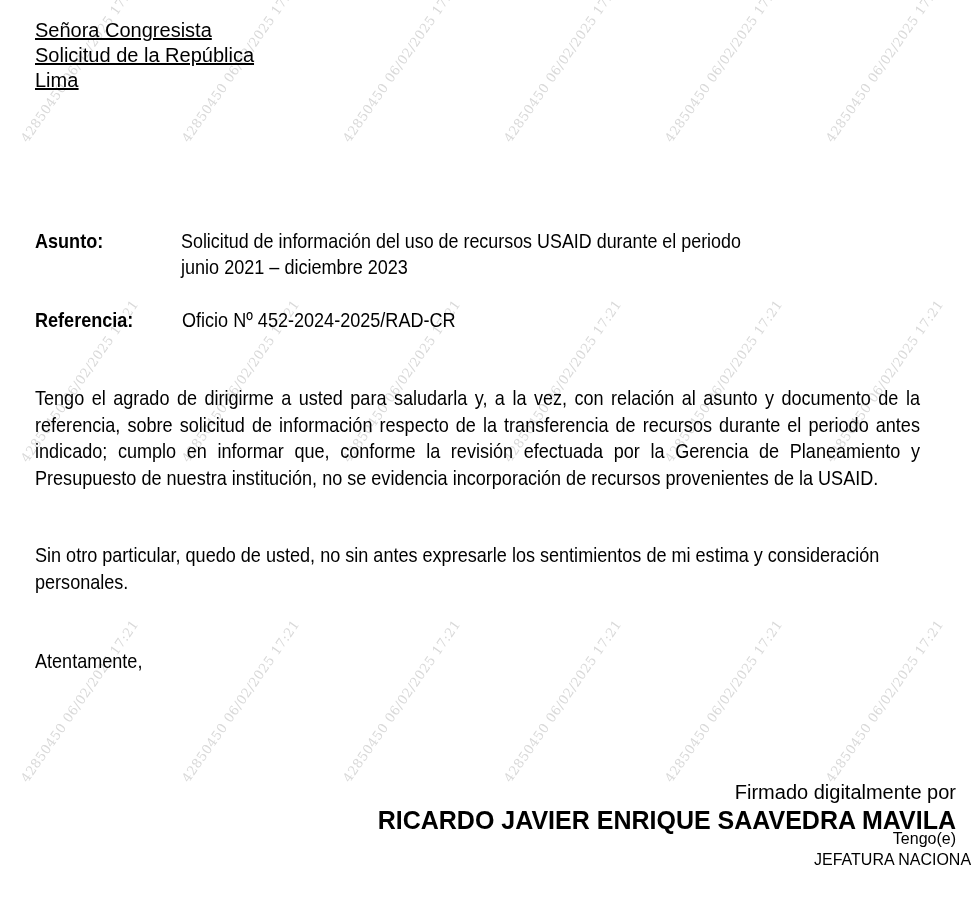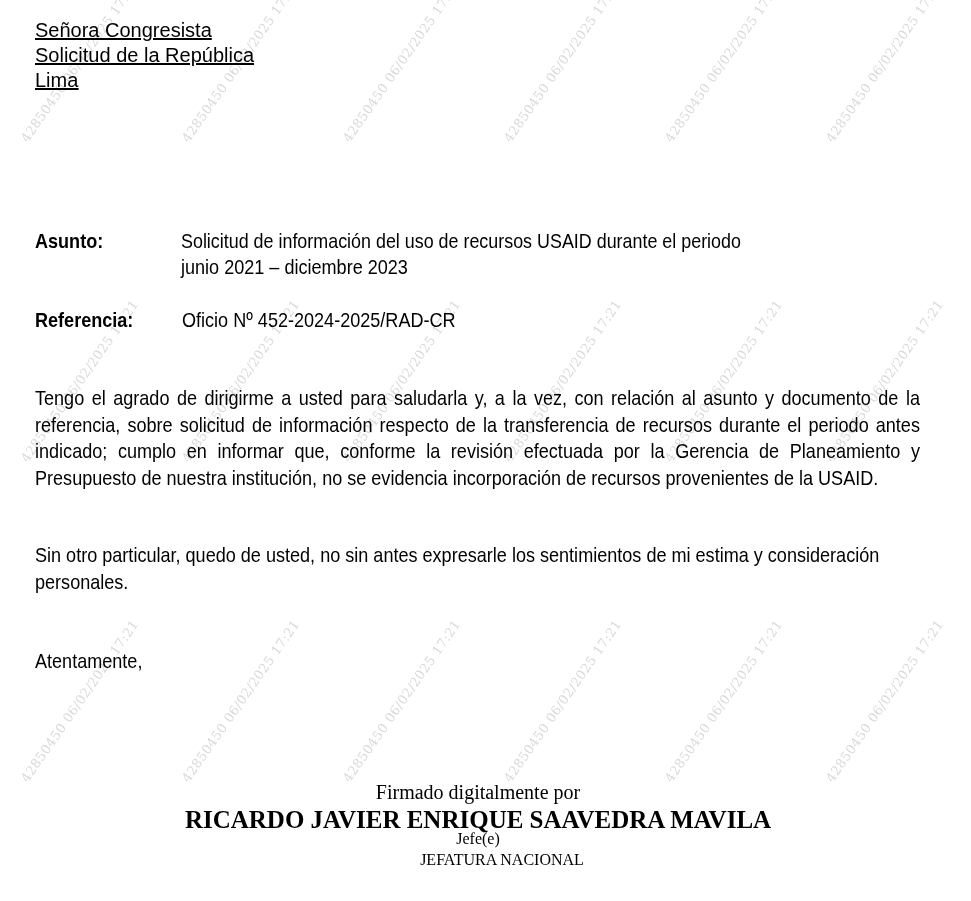--- a/index.html
+++ b/index.html
@@ -35,21 +35,21 @@
     .justify-block {
       position: absolute;
       font-family: "Liberation Sans", sans-serif;
       font-size: 21px;
       line-height: 26.5px;
       text-align: justify;
       text-align-last: left;
       transform: scaleX(0.86);
       transform-origin: left top;
     }
-    .sig { position: absolute; left: 0; width: 956px; text-align: center; font-family: Liberation Serif, serif; }
+    .sig { position: absolute; left: 0; width: 956px; text-align: right; font-family: Liberation Sans, sans-serif; }
   </style>
 </head>
 <body>
 
 <div class="page">
 
   <div class="wm-layer" id="wm-layer">
       <span class="wm" style="left: 30px; top: 130px; color: rgb(217, 217, 217);">42850450  06/02/2025 17:21</span>
       <span class="wm" style="left: 191px; top: 130px; color: rgb(217, 217, 217);">42850450  06/02/2025 17:21</span>
       <span class="wm" style="left: 352px; top: 130px; color: rgb(217, 217, 217);">42850450  06/02/2025 17:21</span>
@@ -86,17 +86,17 @@
     <div class="cond" style="left:182px; top:307px;">Oficio Nº 452-2024-2025/RAD-CR</div>
 
     <div class="justify-block" style="left:35px; top:385px; width:1029px;">Tengo el agrado de dirigirme a usted para saludarla y, a la vez, con relación al asunto y documento de la referencia, sobre solicitud de información respecto de la transferencia de recursos durante el periodo antes indicado; cumplo en informar que, conforme la revisión efectuada por la Gerencia de Planeamiento y Presupuesto de nuestra institución, no se evidencia incorporación de recursos provenientes de la USAID.</div>
 
     <div class="justify-block" style="left:35px; top:542px; width:1029px; text-align:left;">Sin otro particular, quedo de usted, no sin antes expresarle los sentimientos de mi estima y consideración personales.</div>
 
     <div class="cond" style="left:35px; top:648px;">Atentamente,</div>
 
     <div class="sig" style="top:781px; font-size:20px;">Firmado digitalmente por</div>
     <div class="sig bold" style="top:806px; font-size:25px;">RICARDO JAVIER ENRIQUE SAAVEDRA MAVILA</div>
-    <div class="sig" style="top:830px; font-size:16px;">Jefe(e)</div>
+    <div class="sig" style="top:830px; font-size:16px;">Tengo(e)</div>
     <div class="sig" style="top:851px; font-size:16px;padding-left:24px;">JEFATURA NACIONAL</div>
 
   </div>
 </div>
 
 </body></html>

